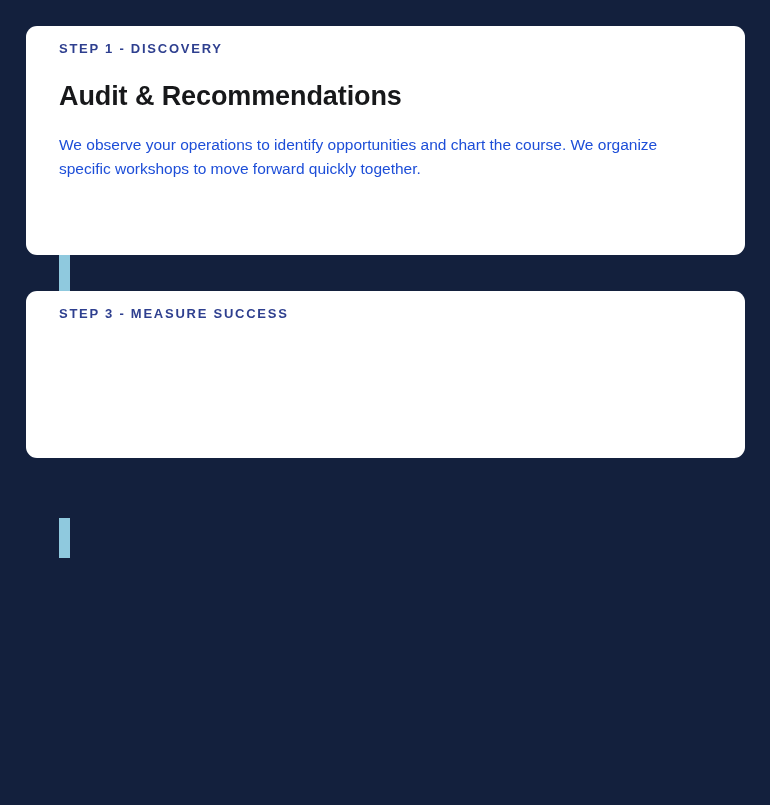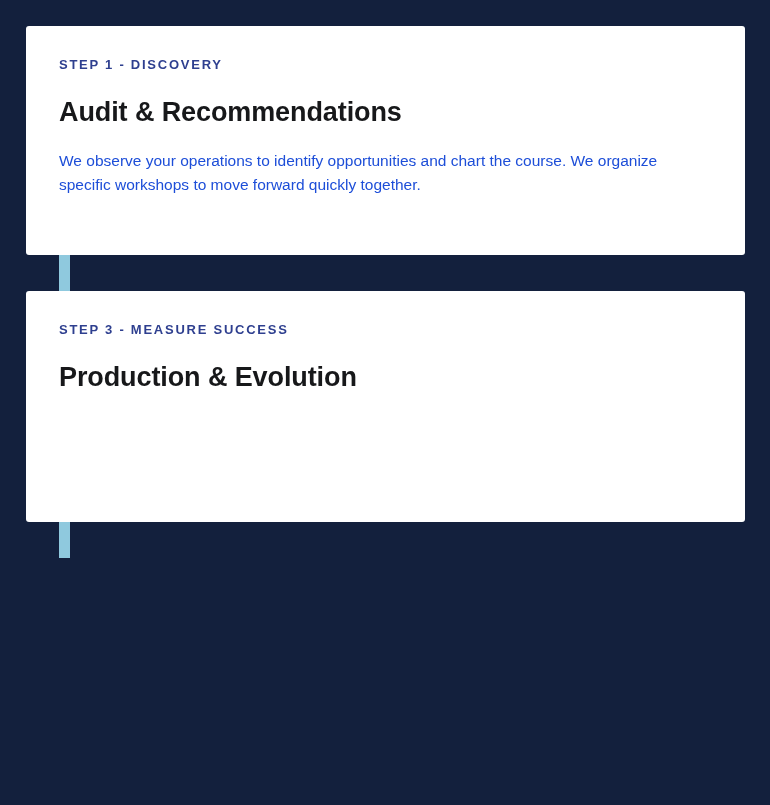--- a/index.html
+++ b/index.html
@@ -29,30 +29,30 @@
     background: #8fc9de;
     z-index: 0;
   }
   .connector-1 { top: 253px; height: 40px; }
   .connector-2 { top: 518px; height: 40px; }
 
   .card {
     position: relative;
     z-index: 1;
     background: #ffffff;
-    border-radius: 3px;
+    border-radius: 11px;
     box-sizing: border-box;
-    padding: 32px 34px 30px 33px;
+    padding: 16px 34px 30px 33px;
     margin-bottom: 36px;
   }
   .card:last-of-type { margin-bottom: 0; }
 
   .card-1 { height: 229px; }
   .card-2 { height: 229px; }
-  .card-3 { height: 231px; }
+  .card-3 { height: 167px; }
 
   .eyebrow {
     color: #2e3f8f;
     font-size: 13px;
     font-weight: 700;
     letter-spacing: 1.75px;
     line-height: 1;
     margin: 0 0 26px 0;
     text-transform: uppercase;
     white-space: nowrap;
@@ -86,16 +86,15 @@
 
   <div class="card card-1">
     <p class="eyebrow">STEP 1 - DISCOVERY</p>
     <h2 class="card-title">Audit &amp; Recommendations</h2>
     <p class="card-body">We observe your operations to identify opportunities and chart the course. We organize specific workshops to move forward quickly together.</p>
   </div>
 
 
   <div class="card card-3">
     <p class="eyebrow">STEP 3 - MEASURE SUCCESS</p>
-    <h2 class="card-title">Production &amp; Evolution</h2>
   </div>
 
 </div>
 
 </body></html>

